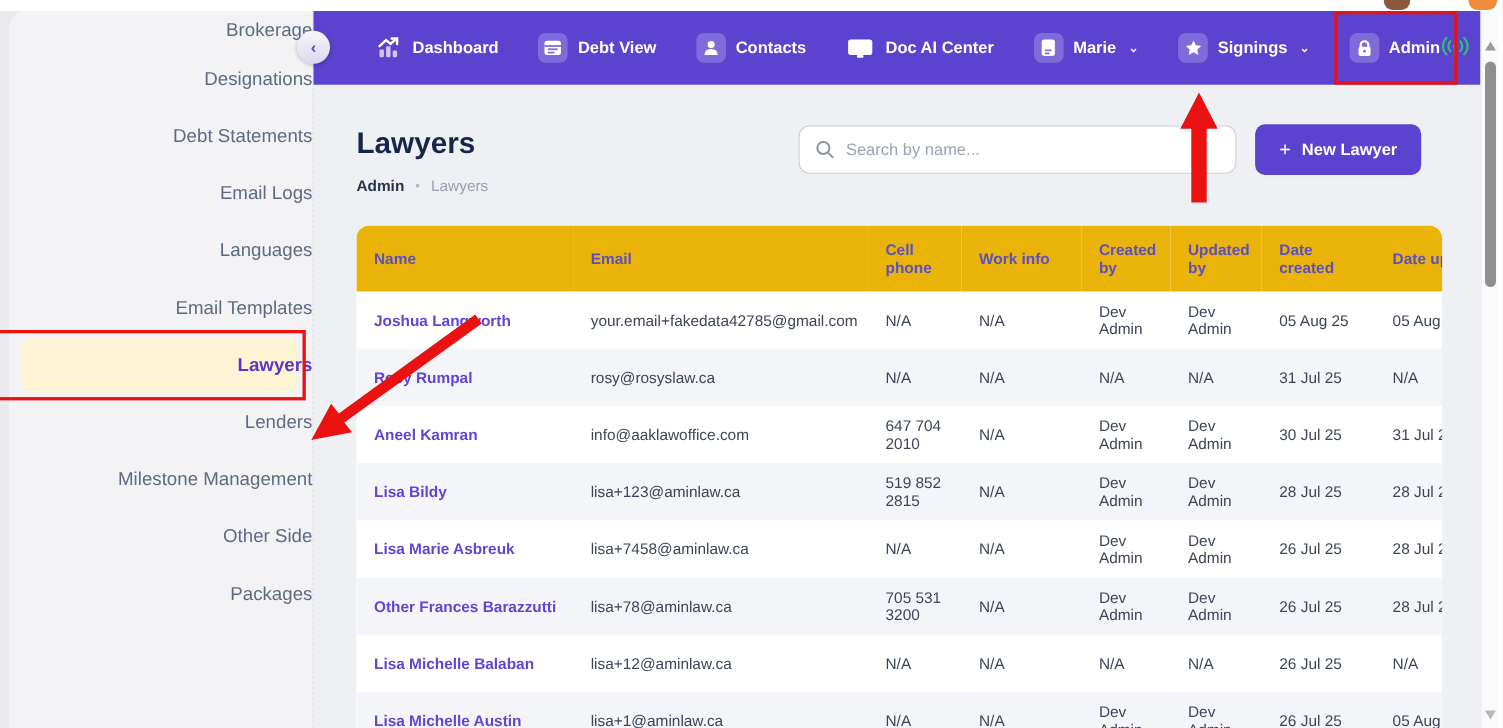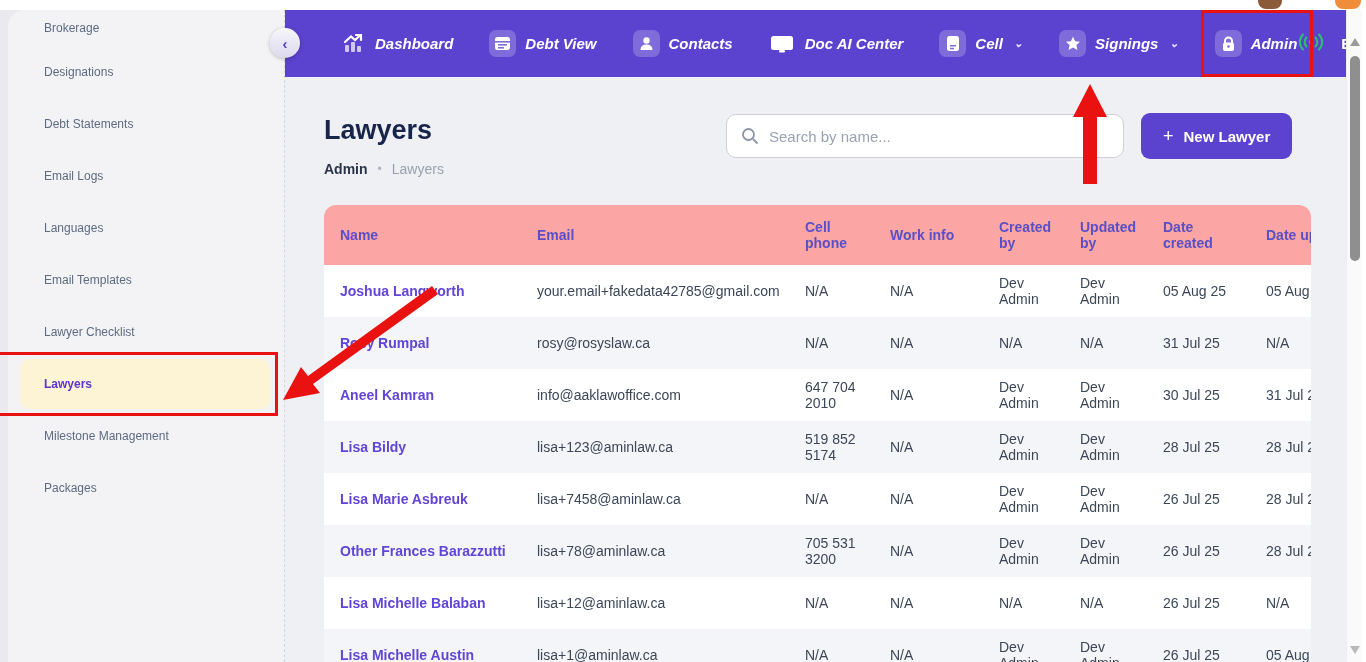--- a/index.html
+++ b/index.html
@@ -11,36 +11,36 @@
   .top-strip { position:absolute; left:0; top:0; width:1366px; height:10px; background:#ffffff; z-index:5; }
   .strip-stub { position:absolute; top:0; height:9px; border-radius:0 0 8px 8px; }
   .stub-avatar { left:1258px; width:24px; background:#8a5a3a; }
   .stub-orange { left:1335px; width:26px; background:#ef8d3b; }
 
   
   .sidebar { position:absolute; left:8px; top:10px; width:277px; height:652px;
     background:#f3f3f6; border-radius:16px 0 0 0; border-right:1px dashed #d6d6de; z-index:2; }
   .sidebar-list { padding-top:0; }
   .sidebar-item { position:relative; height:52px; display:flex; align-items:center;
-    padding-left:36px; color:#5d6b80; font-size:12px; cursor:pointer; }
+    padding-left:36px; color:#5d6b80; font-size:17px; cursor:pointer;justify-content:flex-end; }
   .sidebar-item:first-child { height:36px; }
   .sidebar-item.active { color:#5a35cf; font-weight:700; }
   .active-pill { position:absolute; left:12px; right:14px; top:1px; bottom:1px;
     background:#fdf4d6; border-radius:10px; z-index:0; }
   .sidebar-item span.lbl { position:relative; z-index:1; }
   .anno-box { position:absolute; border:3px solid #ea1111; z-index:6; pointer-events:none; }
   .box-lawyers { left:-32px; right:6px; top:-6px; bottom:-6px; position:absolute; }
 
   
   .navbar { position:absolute; left:285px; top:10px; width:1061px; height:67px;
     background:#5b43d0; display:flex; align-items:center; padding-left:54px; z-index:3; }
   .collapse-btn { position:absolute; left:-15px; top:18px; width:30px; height:30px; border-radius:50%;
     background:linear-gradient(180deg,#f7f6fb,#dcd8ee); box-shadow:0 1px 4px rgba(0,0,0,.25);
     display:flex; align-items:center; justify-content:center; color:#5b43d0; font-size:15px; font-weight:700; z-index:7; cursor:pointer; }
-  .nav-items { display:flex; align-items:center; gap:36px;font-style:italic; }
+  .nav-items { display:flex; align-items:center; gap:36px; }
   .nav-item { position:relative; display:flex; align-items:center; gap:9px; color:#ffffff;
     font-size:15px; font-weight:600; cursor:pointer; white-space:nowrap; }
   .nav-chip { width:27px; height:27px; border-radius:7px; background:rgba(255,255,255,.22);
     display:flex; align-items:center; justify-content:center; }
   .nav-glyph { width:27px; height:27px; display:flex; align-items:center; justify-content:center; }
   .caret { font-size:11px; margin-left:2px; opacity:.9; }
   .box-admin { left:-14px; right:-16px; top:-20px; bottom:-20px; }
   .nav-right { margin-left:auto; display:flex; align-items:center; gap:17px; padding-right:14px; }
   .lang { color:#fff; font-size:15px; font-weight:700; letter-spacing:.3px; cursor:pointer; }
 
@@ -60,21 +60,21 @@
   .new-btn { position:absolute; left:856px; top:36px; height:46px; padding:0 22px; background:#5b43d0;
     border:none; border-radius:9px; color:#fff; font-size:15px; font-weight:700; display:flex;
     align-items:center; gap:10px; cursor:pointer; font-family:"Liberation Sans",sans-serif; }
   .new-btn .plus { font-size:18px; font-weight:400; }
 
   .card { position:absolute; left:39px; top:128px; width:987px; height:470px; background:#ffffff;
     border-radius:12px 12px 0 0; overflow:hidden; }
   table { border-collapse:collapse; table-layout:fixed; width:1060px; }
   col.c-name{width:197px} col.c-email{width:268px} col.c-cell{width:85px} col.c-work{width:109px}
   col.c-cby{width:81px} col.c-uby{width:83px} col.c-dc{width:103px} col.c-du{width:134px}
-  thead th { background:#fca5a5; color:#5a4fc4; font-size:14px; font-weight:700; text-align:left;
+  thead th { background:#eab308; color:#5a4fc4; font-size:14px; font-weight:700; text-align:left;
     padding:10px 8px 10px 16px; height:60px; vertical-align:middle; }
   tbody td { font-size:14px; color:#3c4657; padding:9px 8px 9px 16px; height:52px; vertical-align:middle; }
   tbody tr:nth-child(even) td { background:#f4f5f8; }
   td.name a { color:#6145d6; font-weight:700; text-decoration:none; cursor:pointer; }
   td.dateu, td.datec { white-space:nowrap; }
 
   
   .scrollbar { position:absolute; left:1346px; top:10px; width:16px; height:652px; background:#fafafa;
     border-left:1px solid #ededed; z-index:4; }
   .sb-up { position:absolute; left:3px; top:28px; width:0; height:0;
@@ -109,30 +109,33 @@
         </div>
         <div class="sidebar-item">
           <span class="lbl">Email Logs</span>
         </div>
         <div class="sidebar-item">
           <span class="lbl">Languages</span>
         </div>
         <div class="sidebar-item">
           <span class="lbl">Email Templates</span>
         </div>
-        <div class="sidebar-item">
-          <span class="lbl">Lawyer Checklist</span>
-        </div>
         <div class="sidebar-item active">
           <div class="active-pill"></div>
           <div class="anno-box box-lawyers"></div>
           <span class="lbl">Lawyers</span>
         </div>
         <div class="sidebar-item">
+          <span class="lbl">Lenders</span>
+        </div>
+        <div class="sidebar-item">
           <span class="lbl">Milestone Management</span>
+        </div>
+        <div class="sidebar-item">
+          <span class="lbl">Other Side</span>
         </div>
         <div class="sidebar-item">
           <span class="lbl">Packages</span>
         </div>
       </div>
   </nav>
 
   <header class="navbar">
     <div class="collapse-btn">‹</div>
     <div class="nav-items" id="nav-items">
@@ -178,21 +181,21 @@
           <span>Doc AI Center</span>
         </div>
         <div class="nav-item">
           <span class="nav-chip">
             <svg width="16" height="17" viewBox="0 0 16 17" fill="#fff">
               <rect x="2" y="1" width="12" height="15" rx="2.5"></rect>
               <rect x="5" y="10" width="6" height="1.5" fill="#7e6cdb"></rect>
               <rect x="5" y="12.8" width="4" height="1.5" fill="#7e6cdb"></rect>
             </svg>
           </span>
-          <span>Cell</span>
+          <span>Marie</span>
           <span class="caret">⌄</span>
         </div>
         <div class="nav-item">
           <span class="nav-chip">
             <svg width="16" height="16" viewBox="0 0 16 16" fill="#fff">
               <path d="M8 0.8 L10.1 5.2 L15 5.8 L11.4 9.1 L12.4 14 L8 11.5 L3.6 14 L4.6 9.1 L1 5.8 L5.9 5.2 Z"></path>
             </svg>
           </span>
           <span>Signings</span>
           <span class="caret">⌄</span>
@@ -297,21 +300,21 @@
               <td>647 704 2010</td>
               <td>N/A</td>
               <td>Dev Admin</td>
               <td>Dev Admin</td>
               <td class="datec">30 Jul 25</td>
               <td class="dateu">31 Jul 25</td>
             </tr>
             <tr>
               <td class="name"><a>Lisa Bildy</a></td>
               <td>lisa+123@aminlaw.ca</td>
-              <td>519 852 5174</td>
+              <td>519 852 2815</td>
               <td>N/A</td>
               <td>Dev Admin</td>
               <td>Dev Admin</td>
               <td class="datec">28 Jul 25</td>
               <td class="dateu">28 Jul 25</td>
             </tr>
             <tr>
               <td class="name"><a>Lisa Marie Asbreuk</a></td>
               <td>lisa+7458@aminlaw.ca</td>
               <td>N/A</td>

